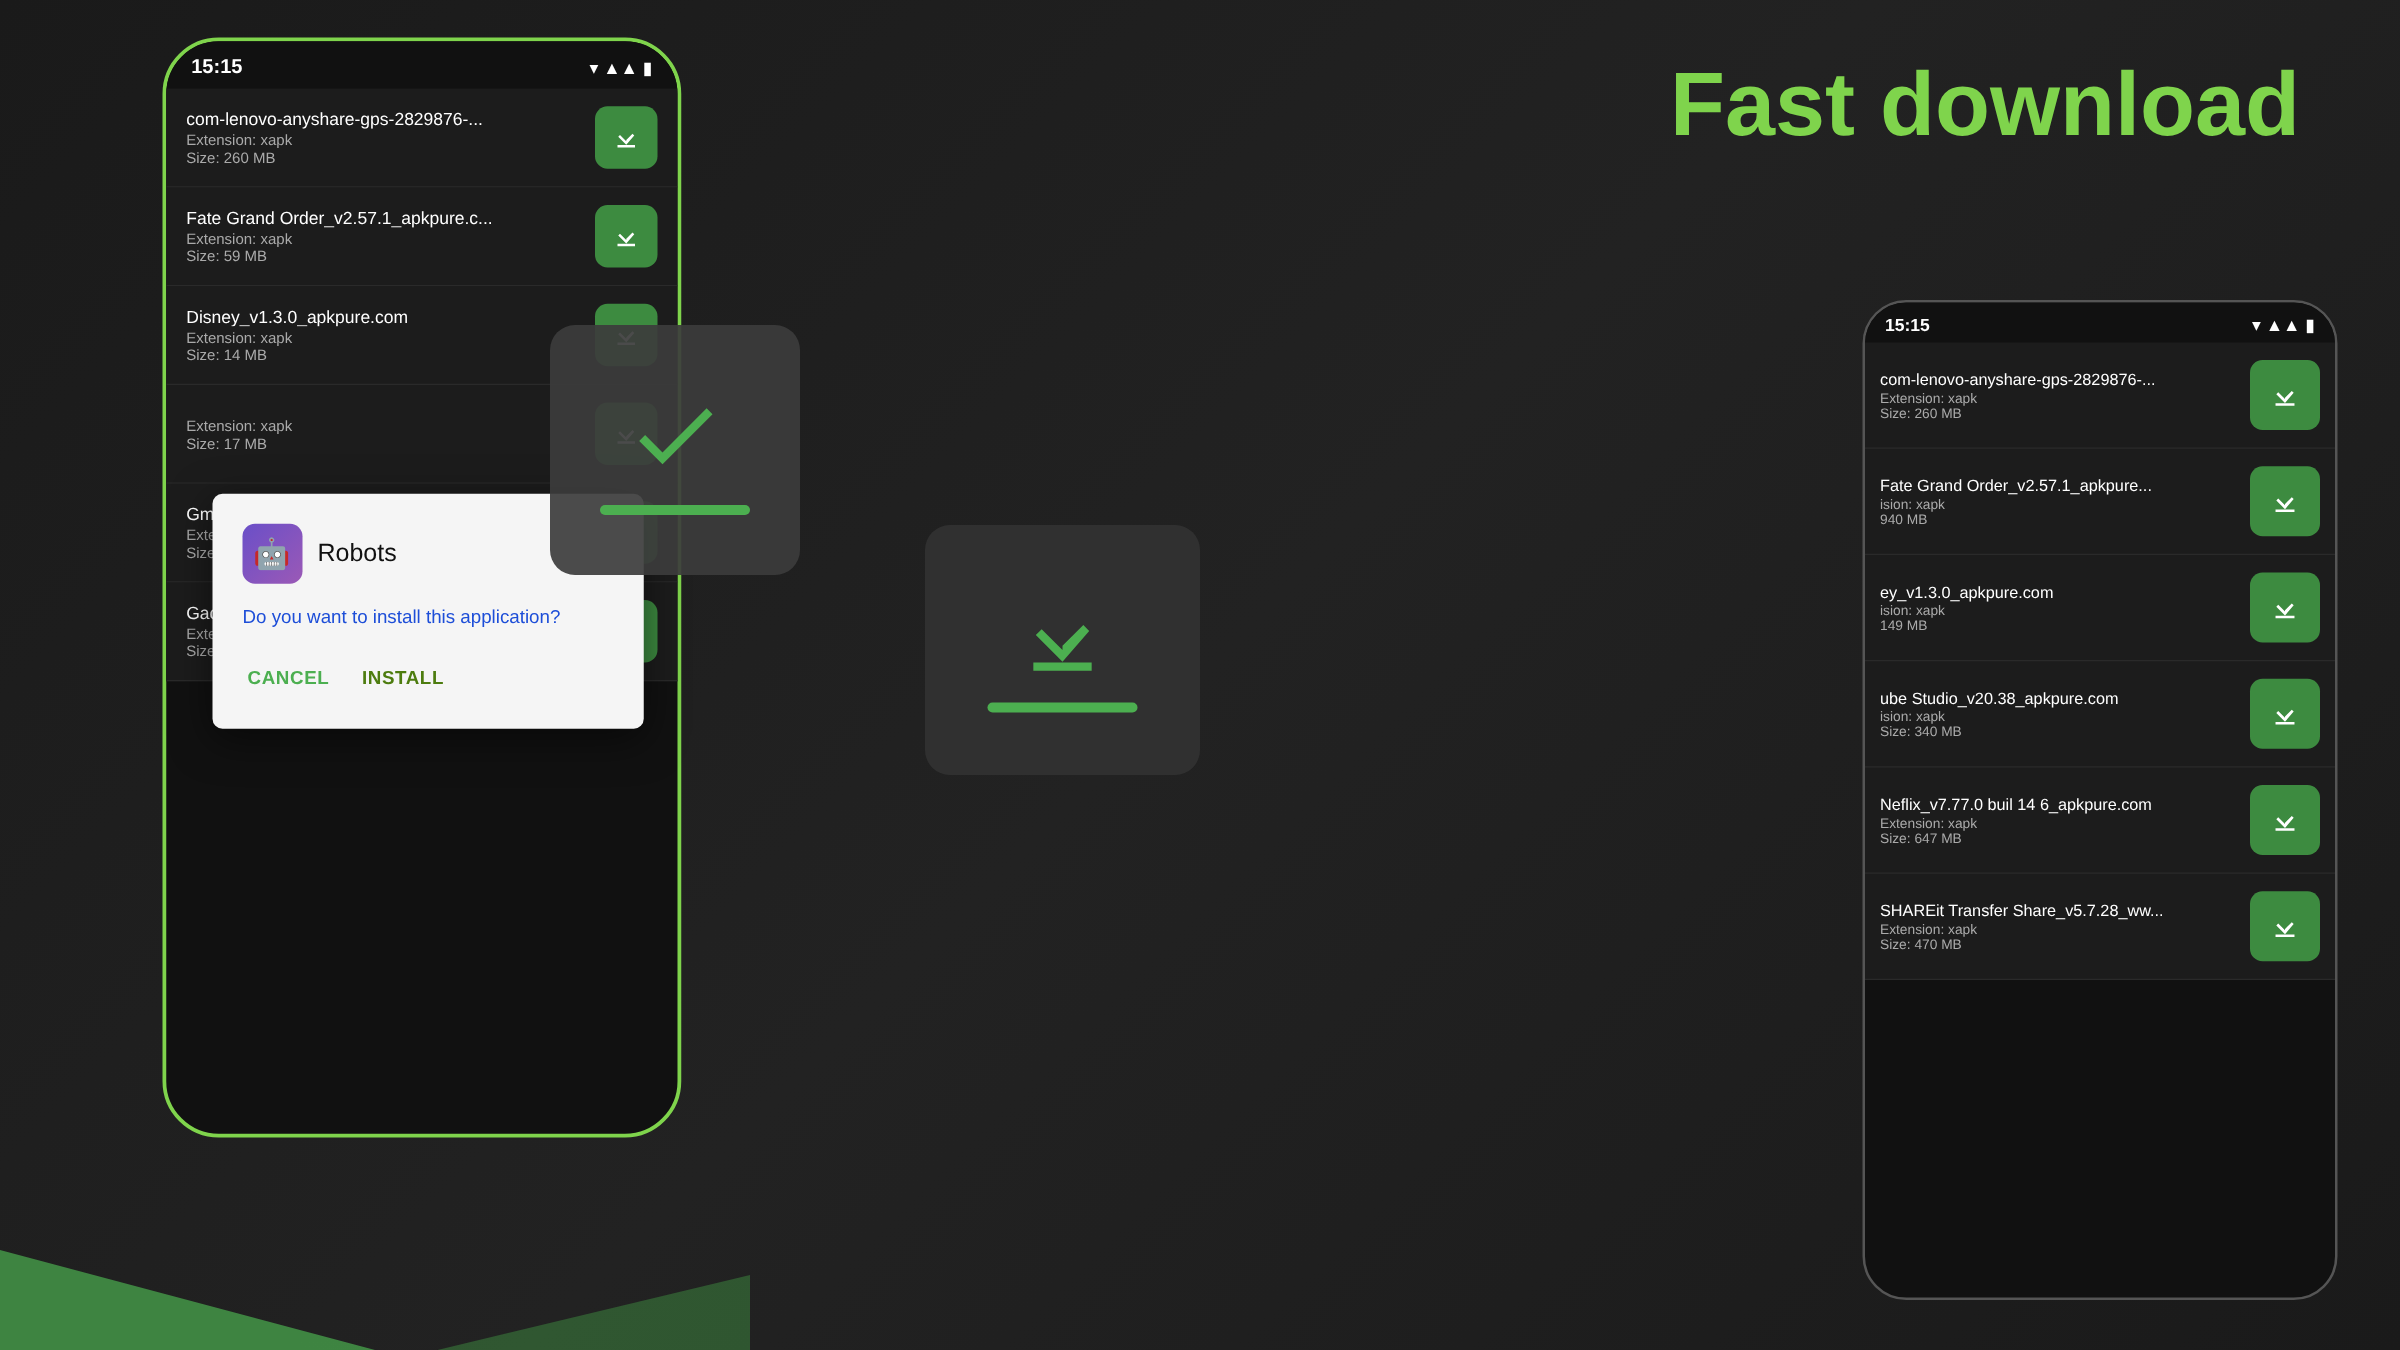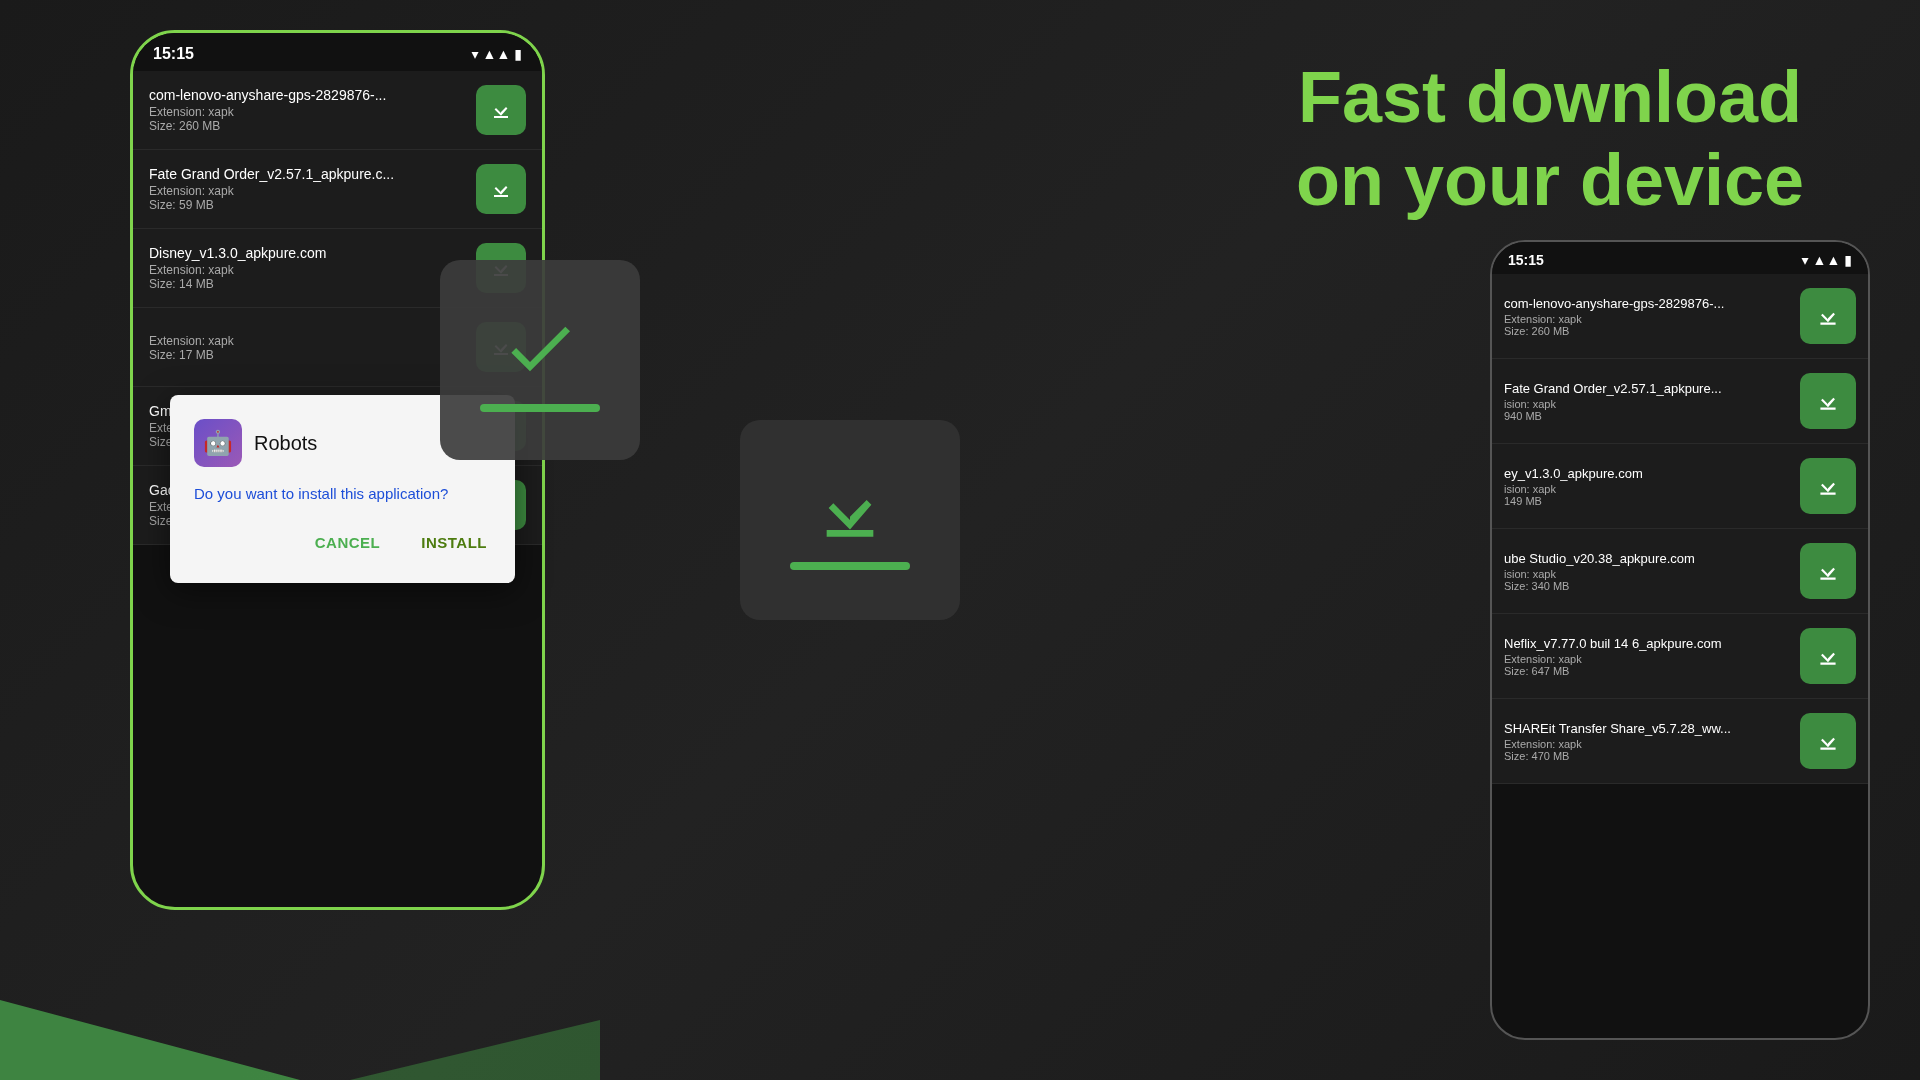--- a/index.html
+++ b/index.html
@@ -40,24 +40,24 @@
       width: 250px;
       height: 150px;
       background: #3d8b40;
       clip-path: polygon(0 100%, 100% 60%, 100% 100%);
       opacity: 0.5;
     }
 
     
     .headline {
       position: absolute;
-      top: 56px;
+      top: 43px;
       right: 80px;
       width: 580px;
-      text-align: center;
+      text-align: right;
     }
 
     .headline h1 {
       font-size: 72px;
       font-weight: 900;
       line-height: 1.15;
       color: #7FD44C;
     }
 
     
@@ -192,22 +192,21 @@
 
     .dialog-message {
       color: #1d4ed8;
       font-size: 15px;
       line-height: 1.5;
       margin-bottom: 20px;
     }
 
     .dialog-actions {
       display: flex;
-      justify-content: flex-end;
-      gap: 33px;
+      gap: 18px;
     }
 
     .dialog-btn {
       font-size: 15px;
       font-weight: 700;
       padding: 8px 4px;
       background: none;
       border: none;
       cursor: pointer;
       text-transform: uppercase;
@@ -360,21 +359,20 @@
 </head>
 <body>
 
 <div class="bg"></div>
 <div class="green-accent-bl"></div>
 <div class="green-accent-br"></div>
 
 <div class="headline">
   <h1>
     <span>Fast download</span><br>
-    <span>on your device</span>
   </h1>
 </div>
 
 <div class="phone-left">
   <div class="status-bar">
     <span class="time">15:15</span>
     <div class="status-icons">
       <span>▾</span>
       <span>▲▲</span>
       <span>▮</span>

